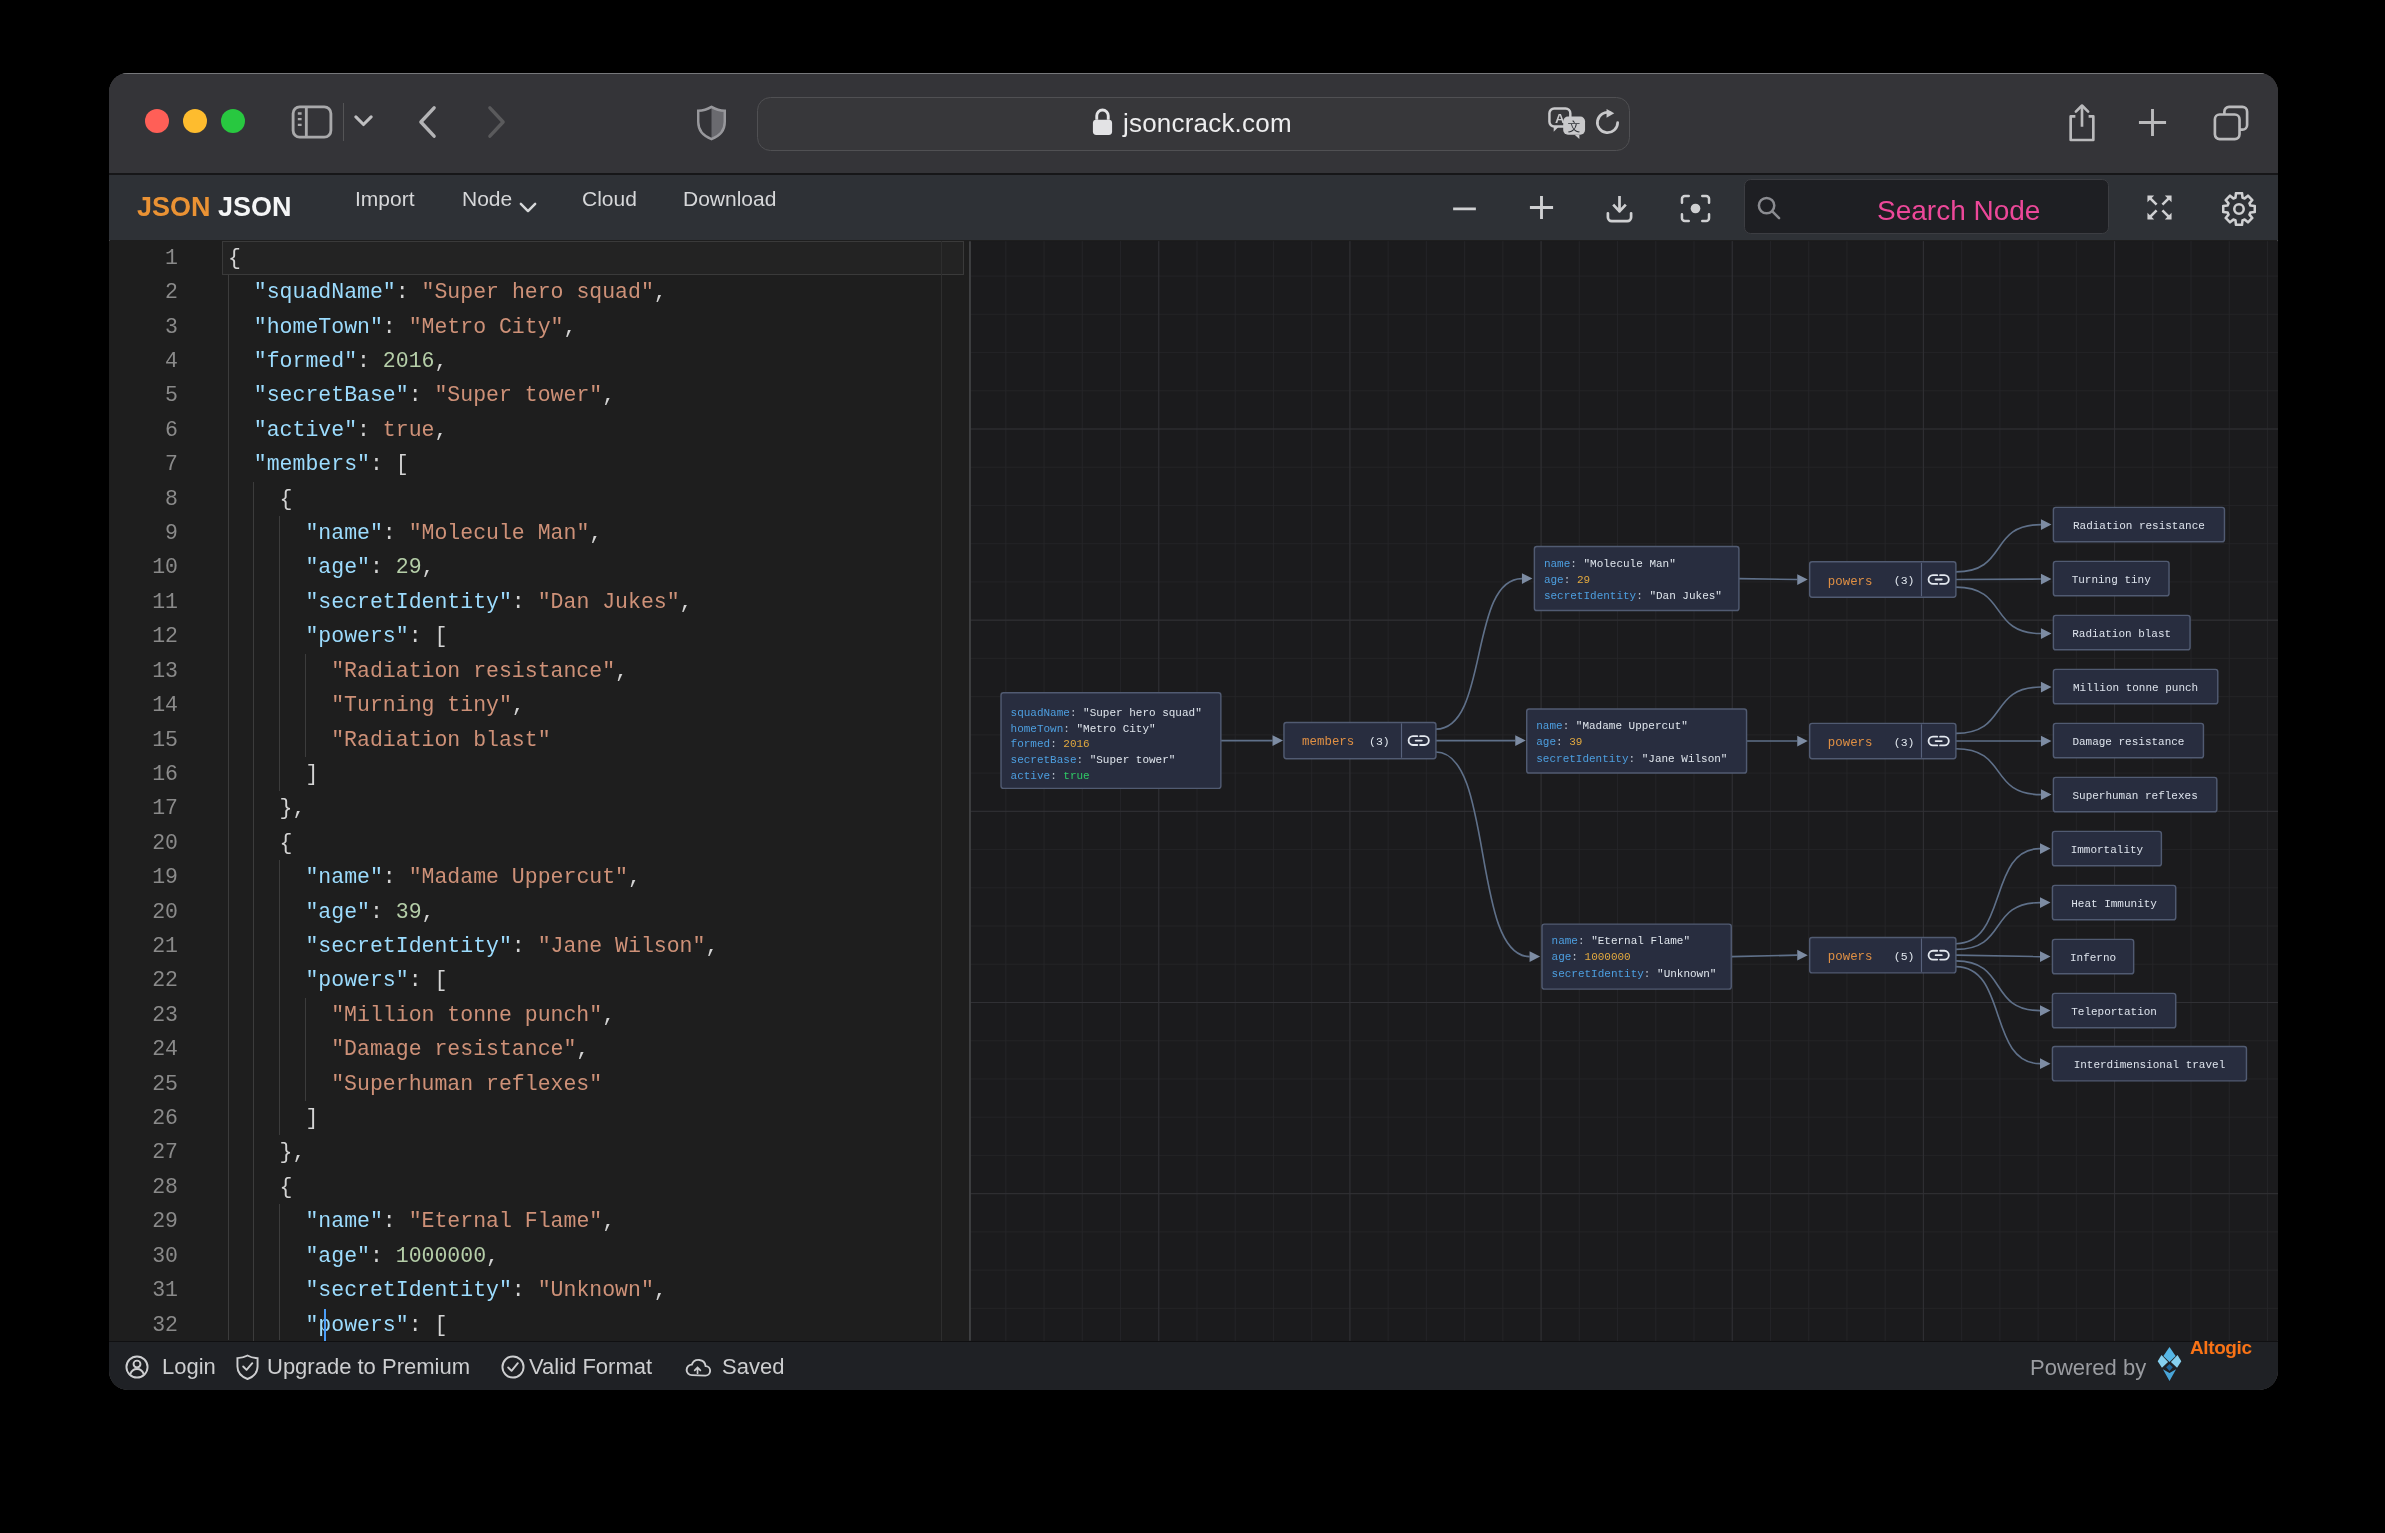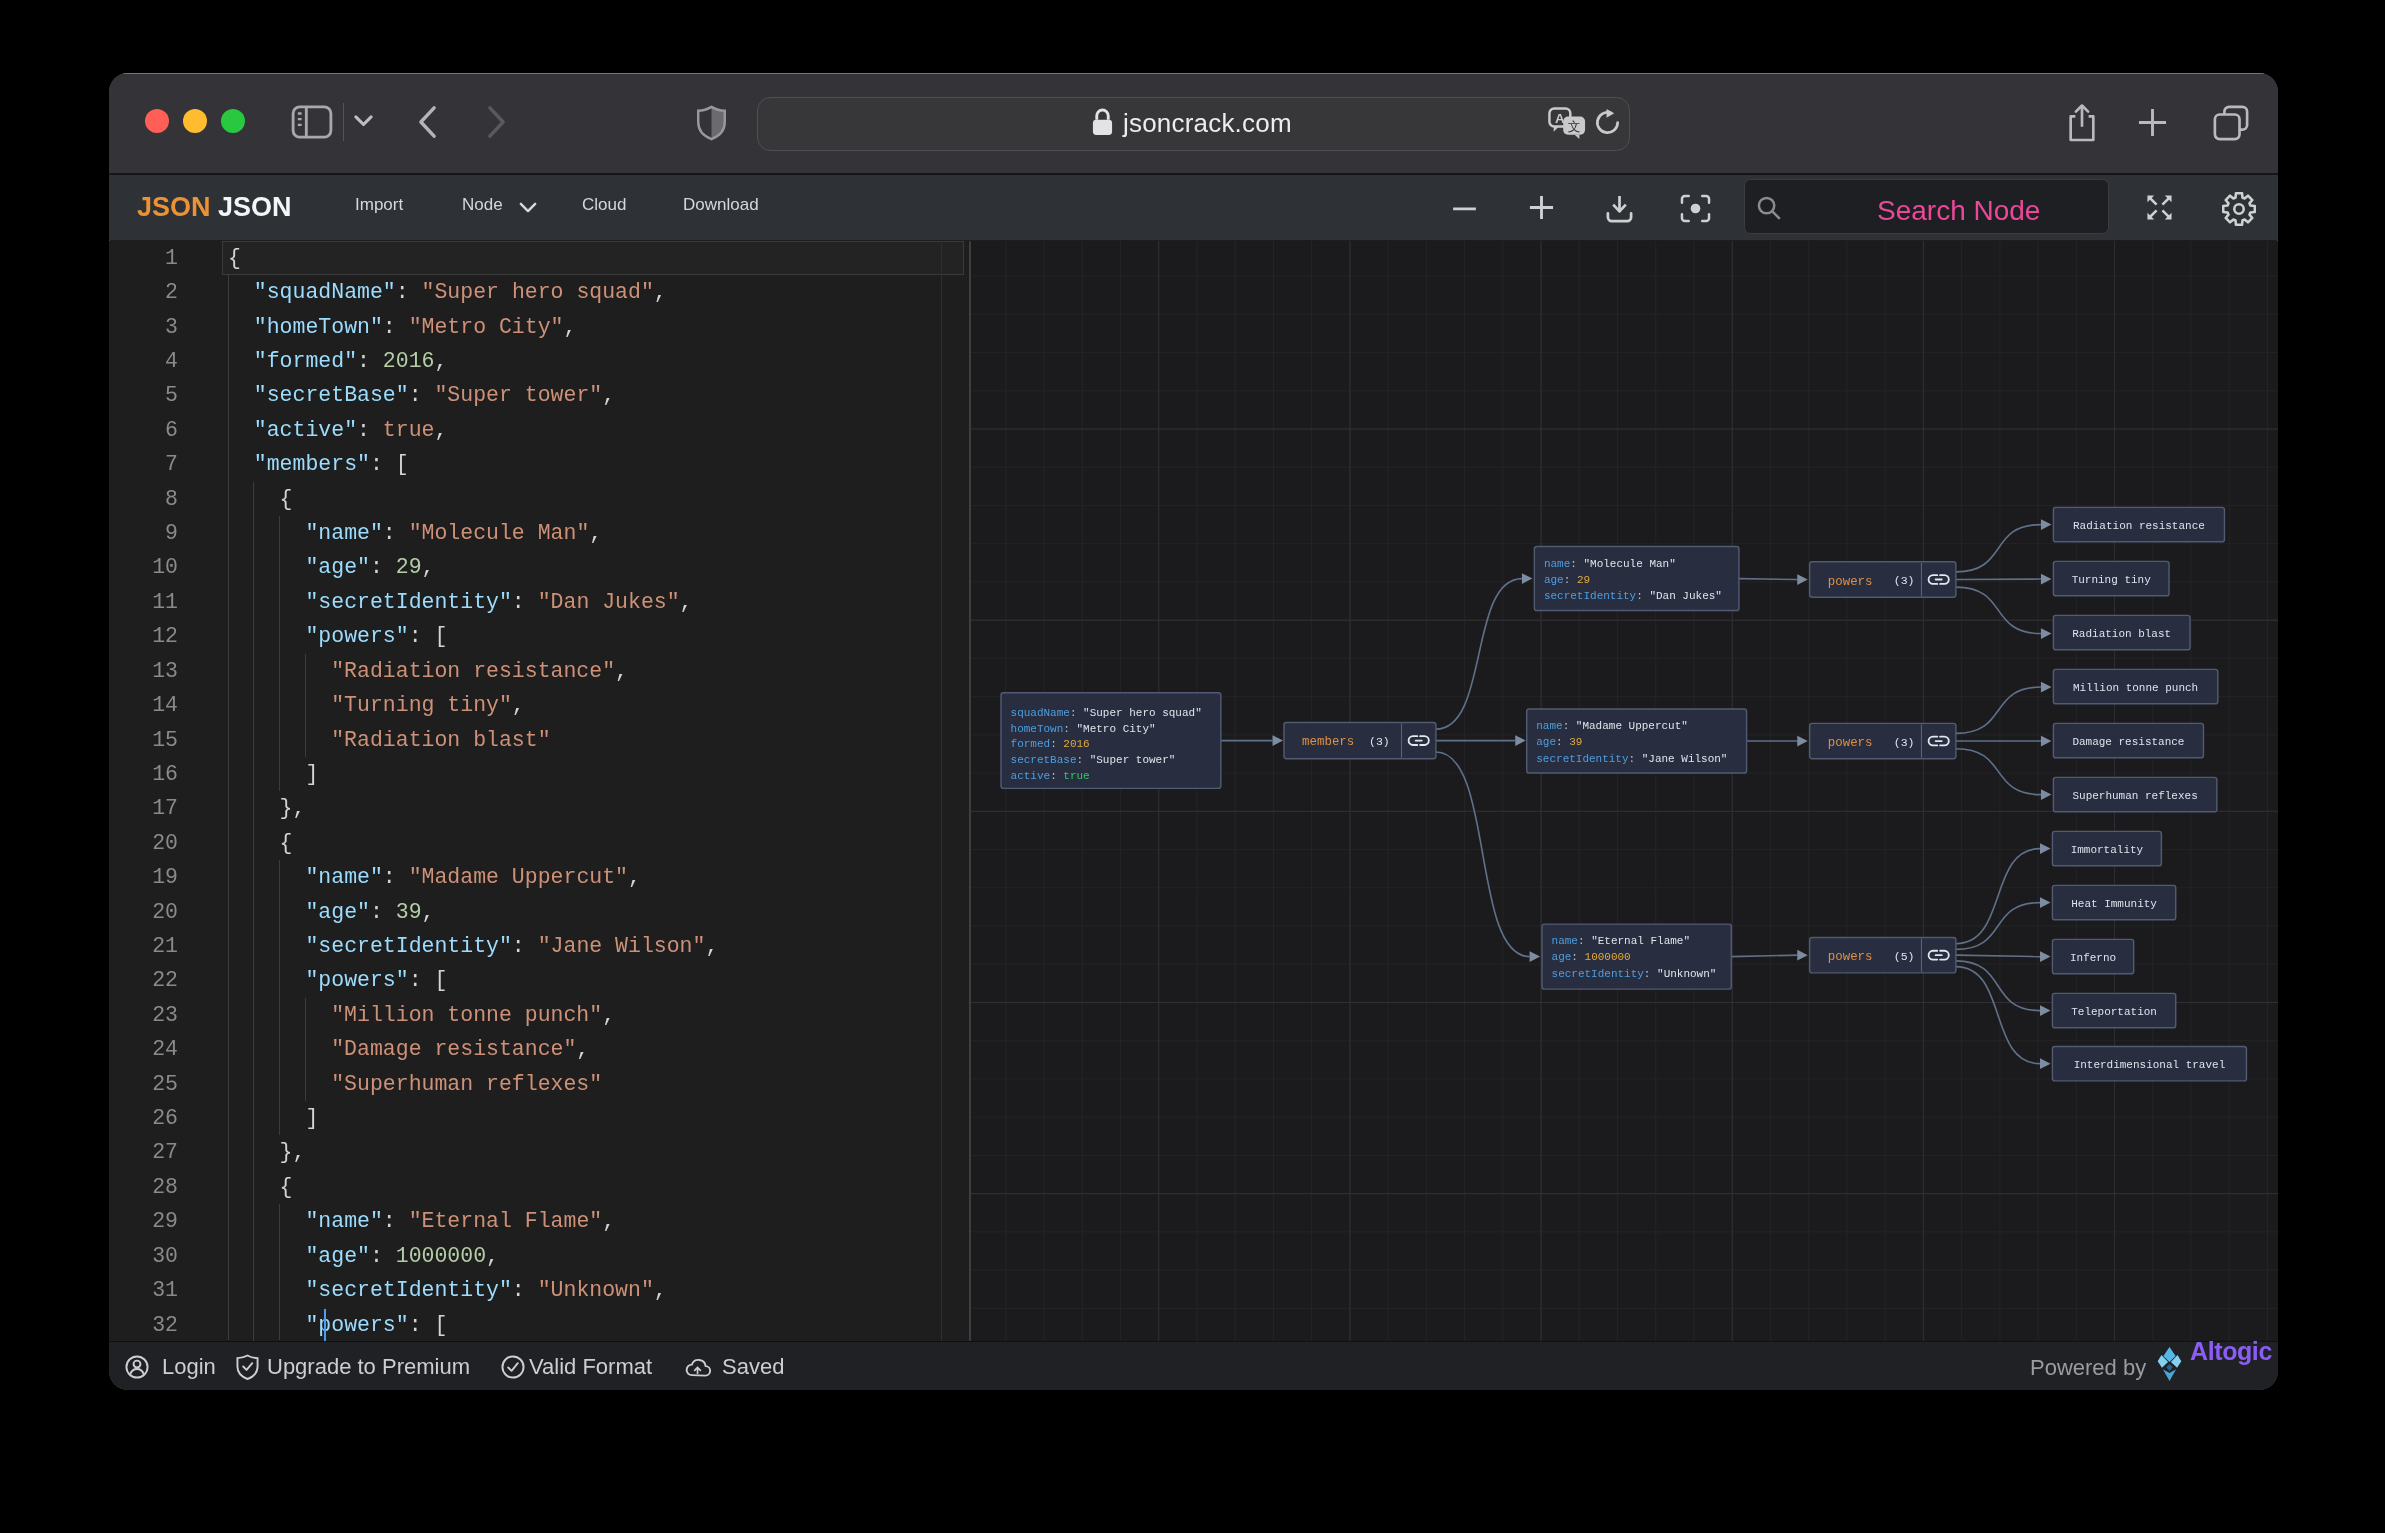--- a/index.html
+++ b/index.html
@@ -1,21 +1,21 @@
 <!DOCTYPE html>
 <html><head><meta charset="utf-8">
 <style>
 * { margin:0; padding:0; }
 html,body { width:2386px; height:1533px; background:#000; font-family:"Liberation Sans",sans-serif; }
 .abs { position:absolute; }
 #win { position:absolute; left:109px; top:73px; width:2169px; height:1317px;
   background:#1e1e1e; border-radius:19px; overflow:hidden;
   box-shadow: inset 0 0 0 1px #48484a; }
 .dot { width:24px; height:24px; border-radius:50%; }
-.menu { top:122px; font-size:17px; color:#d6d7d9; }
+.menu { top:114px; font-size:21px; color:#d6d7d9; }
 .ln { position:absolute; left:0; width:69px; text-align:right; font-family:"Liberation Mono",monospace;
   font-size:21.5px; line-height:34px; color:#8a8a8a; height:34px; }
 .cl { position:absolute; left:119px; font-family:"Liberation Mono",monospace; font-size:21.5px;
   line-height:34px; height:34px; color:#d4d4d4; }
 .ig { position:absolute; width:1px; background:#3c3c3c; }
 .sbt { top:1281px; font-size:22px; color:#cdced0; }
 </style></head>
 <body>
 <div id="win">
 
@@ -368,15 +368,15 @@
 </svg>
 <div class="abs sbt" style="left:613px">Saved</div>
 <div class="abs" style="left:1921px;top:1282px;font-size:22px;color:#9a9ca1">Powered by</div>
 <svg class="abs" style="left:2047px;top:1274px" width="27" height="34" viewBox="0 0 28 36">
  <path d="M 14 0 L 20.5 9.5 L 14 16 L 7.5 9.5 Z" fill="#56b7e6"></path>
  <path d="M 5.5 8.5 L 12.5 16 L 6 22 L 1.5 15 Z" fill="#86d0ef"></path>
  <path d="M 22.5 8.5 L 15.5 16 L 22 22 L 26.5 15 Z" fill="#86d0ef"></path>
  <path d="M 14 18 L 17.5 21.5 L 14 25.5 L 10.5 21.5 Z" fill="#1d6296"></path>
  <path d="M 7 23.5 L 14 27.5 L 21 23.5 L 14 36 Z" fill="#49a5d8"></path>
 </svg>
-<div class="abs" style="left:2081px;top:1264px;font-size:25px;font-weight:bold;letter-spacing:-0.4px;color:#8b5cf6">Altogic</div>
+<div class="abs" style="left:2081px;top:1264px;font-size:19px;font-weight:bold;letter-spacing:-0.4px;color:#f97316">Altogic</div>
 
 </div>
 
 </body></html>

